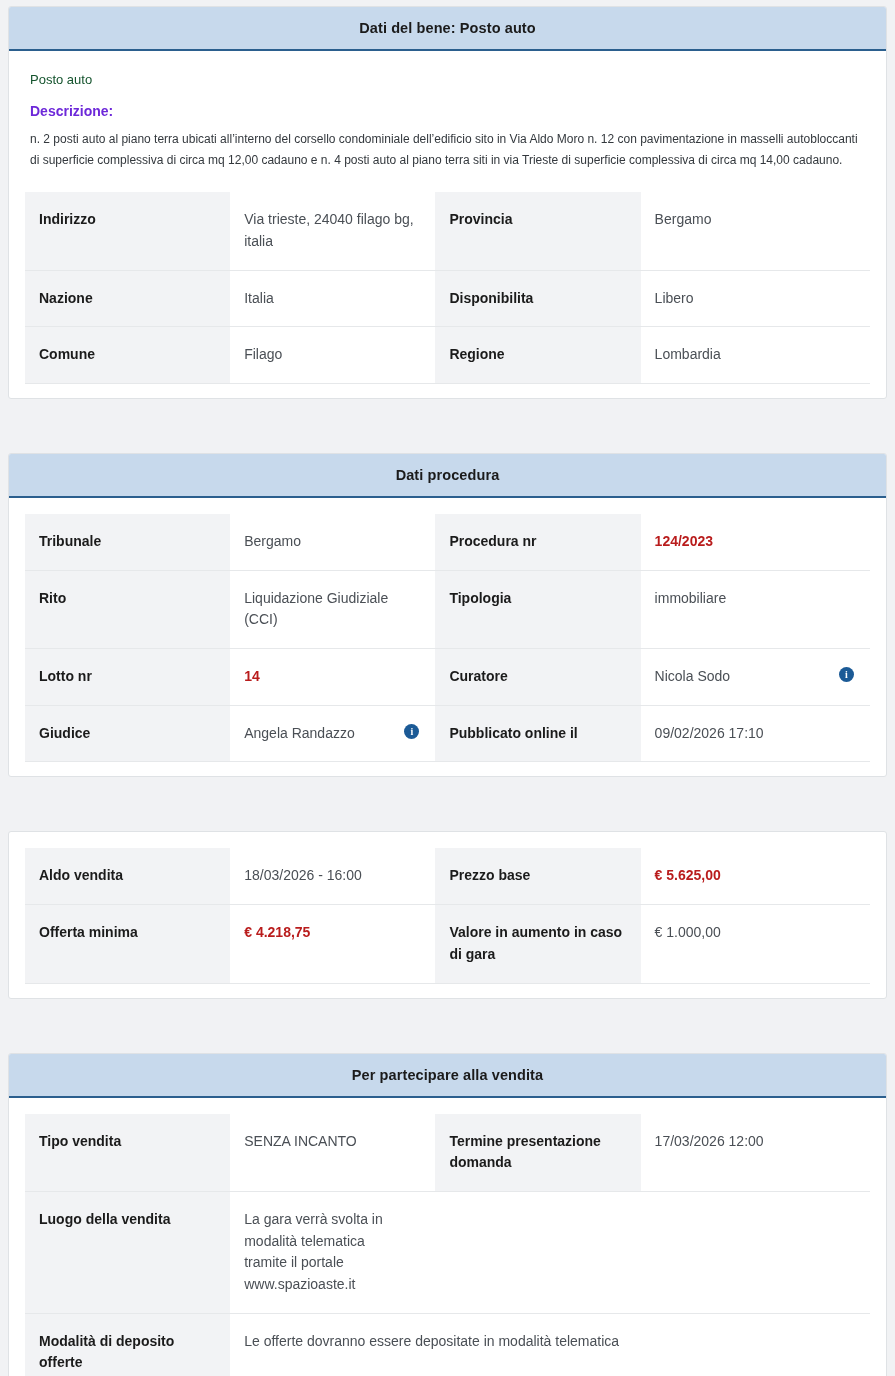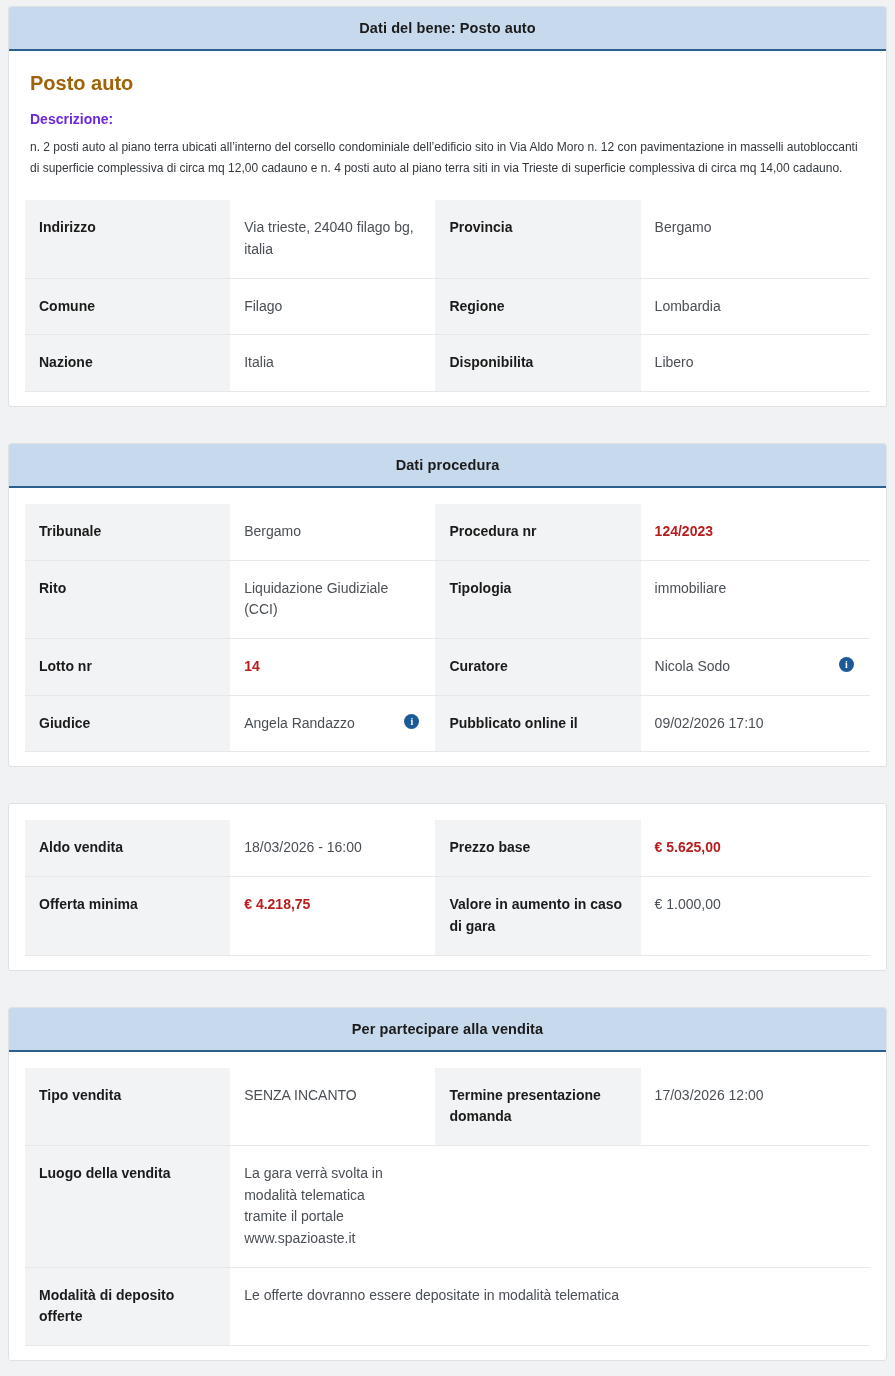--- a/index.html
+++ b/index.html
@@ -13,41 +13,41 @@
     min-height: 1376px;
     background: #f1f2f4;
     padding: 0;
     margin: 0 auto;
     position: relative;
   }
   .card {
     background: #ffffff;
     border: 1px solid #dfe2e5;
     border-radius: 3px;
-    margin: 0 8px 36px 8px;
+    margin: 0 8px 54px 8px;
     overflow: hidden;
   }
   .card:first-child { margin-top: 6px; }
   .card-header {
     background: #c7d9ec;
     border-bottom: 2px solid #2b5f8e;
     text-align: center;
     padding: 13px 10px 13px 10px;
     font-size: 14.5px;
     font-weight: bold;
     color: #1b1b1b;
     letter-spacing: 0.1px;
   }
   .card-body {
     padding: 16px 16px 14px 16px;
   }
   .lot-title {
-    color: #a16207;
-    font-weight: bold;
-    font-size: 20px;
+    color: #14532d;
+    font-weight: normal;
+    font-size: 13px;
     margin: 5px 0 16px 5px;
   }
   .descr-label {
     font-weight: bold;
     font-size: 14px;
     color: #6d28d9;
     margin: 0 0 10px 5px;
   }
   .descr-text {
     font-size: 12px;
@@ -124,30 +124,30 @@
             <col class="c4">
           </colgroup>
         <tbody>
           <tr>
             <td class="lbl">Indirizzo</td>
             <td class="val">Via trieste, 24040 filago bg, italia</td>
             <td class="lbl">Provincia</td>
             <td class="val">Bergamo</td>
           </tr>
           <tr>
+            <td class="lbl">Nazione</td>
+            <td class="val">Italia</td>
+            <td class="lbl">Disponibilita</td>
+            <td class="val">Libero</td>
+          </tr>
+          <tr>
             <td class="lbl">Comune</td>
             <td class="val">Filago</td>
             <td class="lbl">Regione</td>
             <td class="val">Lombardia</td>
-          </tr>
-          <tr>
-            <td class="lbl">Nazione</td>
-            <td class="val">Italia</td>
-            <td class="lbl">Disponibilita</td>
-            <td class="val">Libero</td>
           </tr>
         </tbody>
       </table>
     </div>
   </section>
 
   <section class="card">
     <div class="card-header">Dati procedura</div>
     <div class="card-body">
       <table class="kv">

